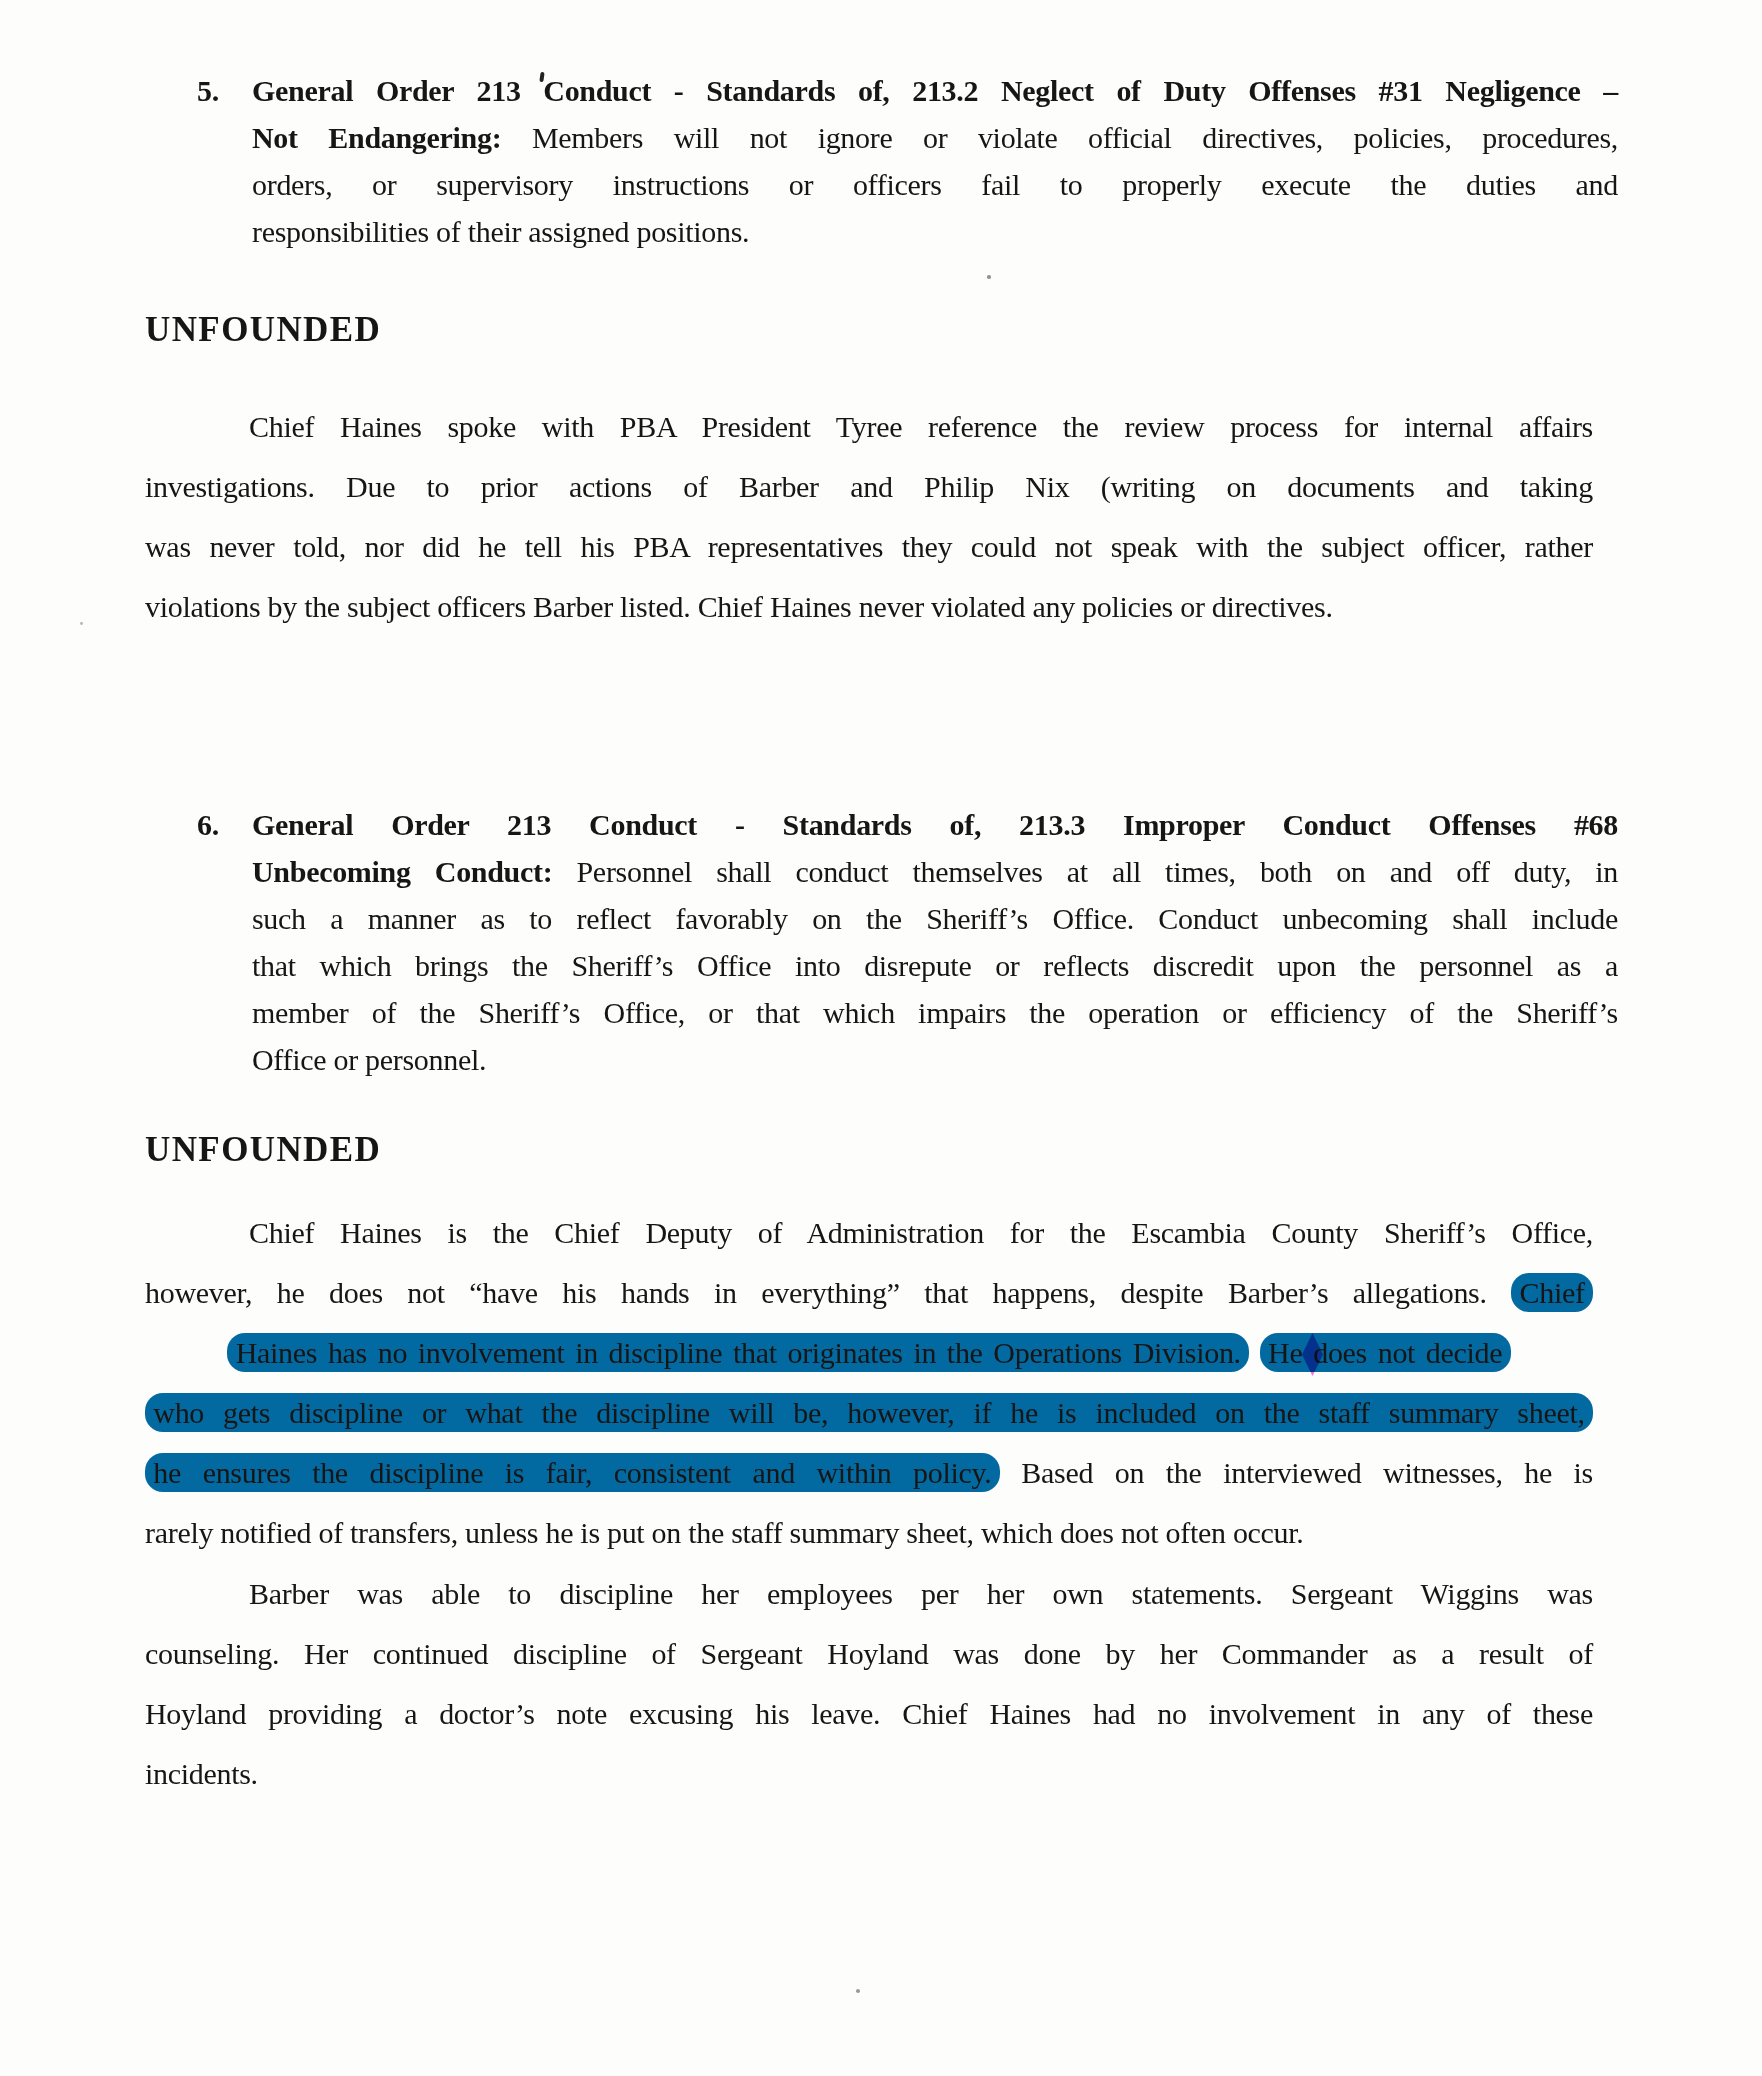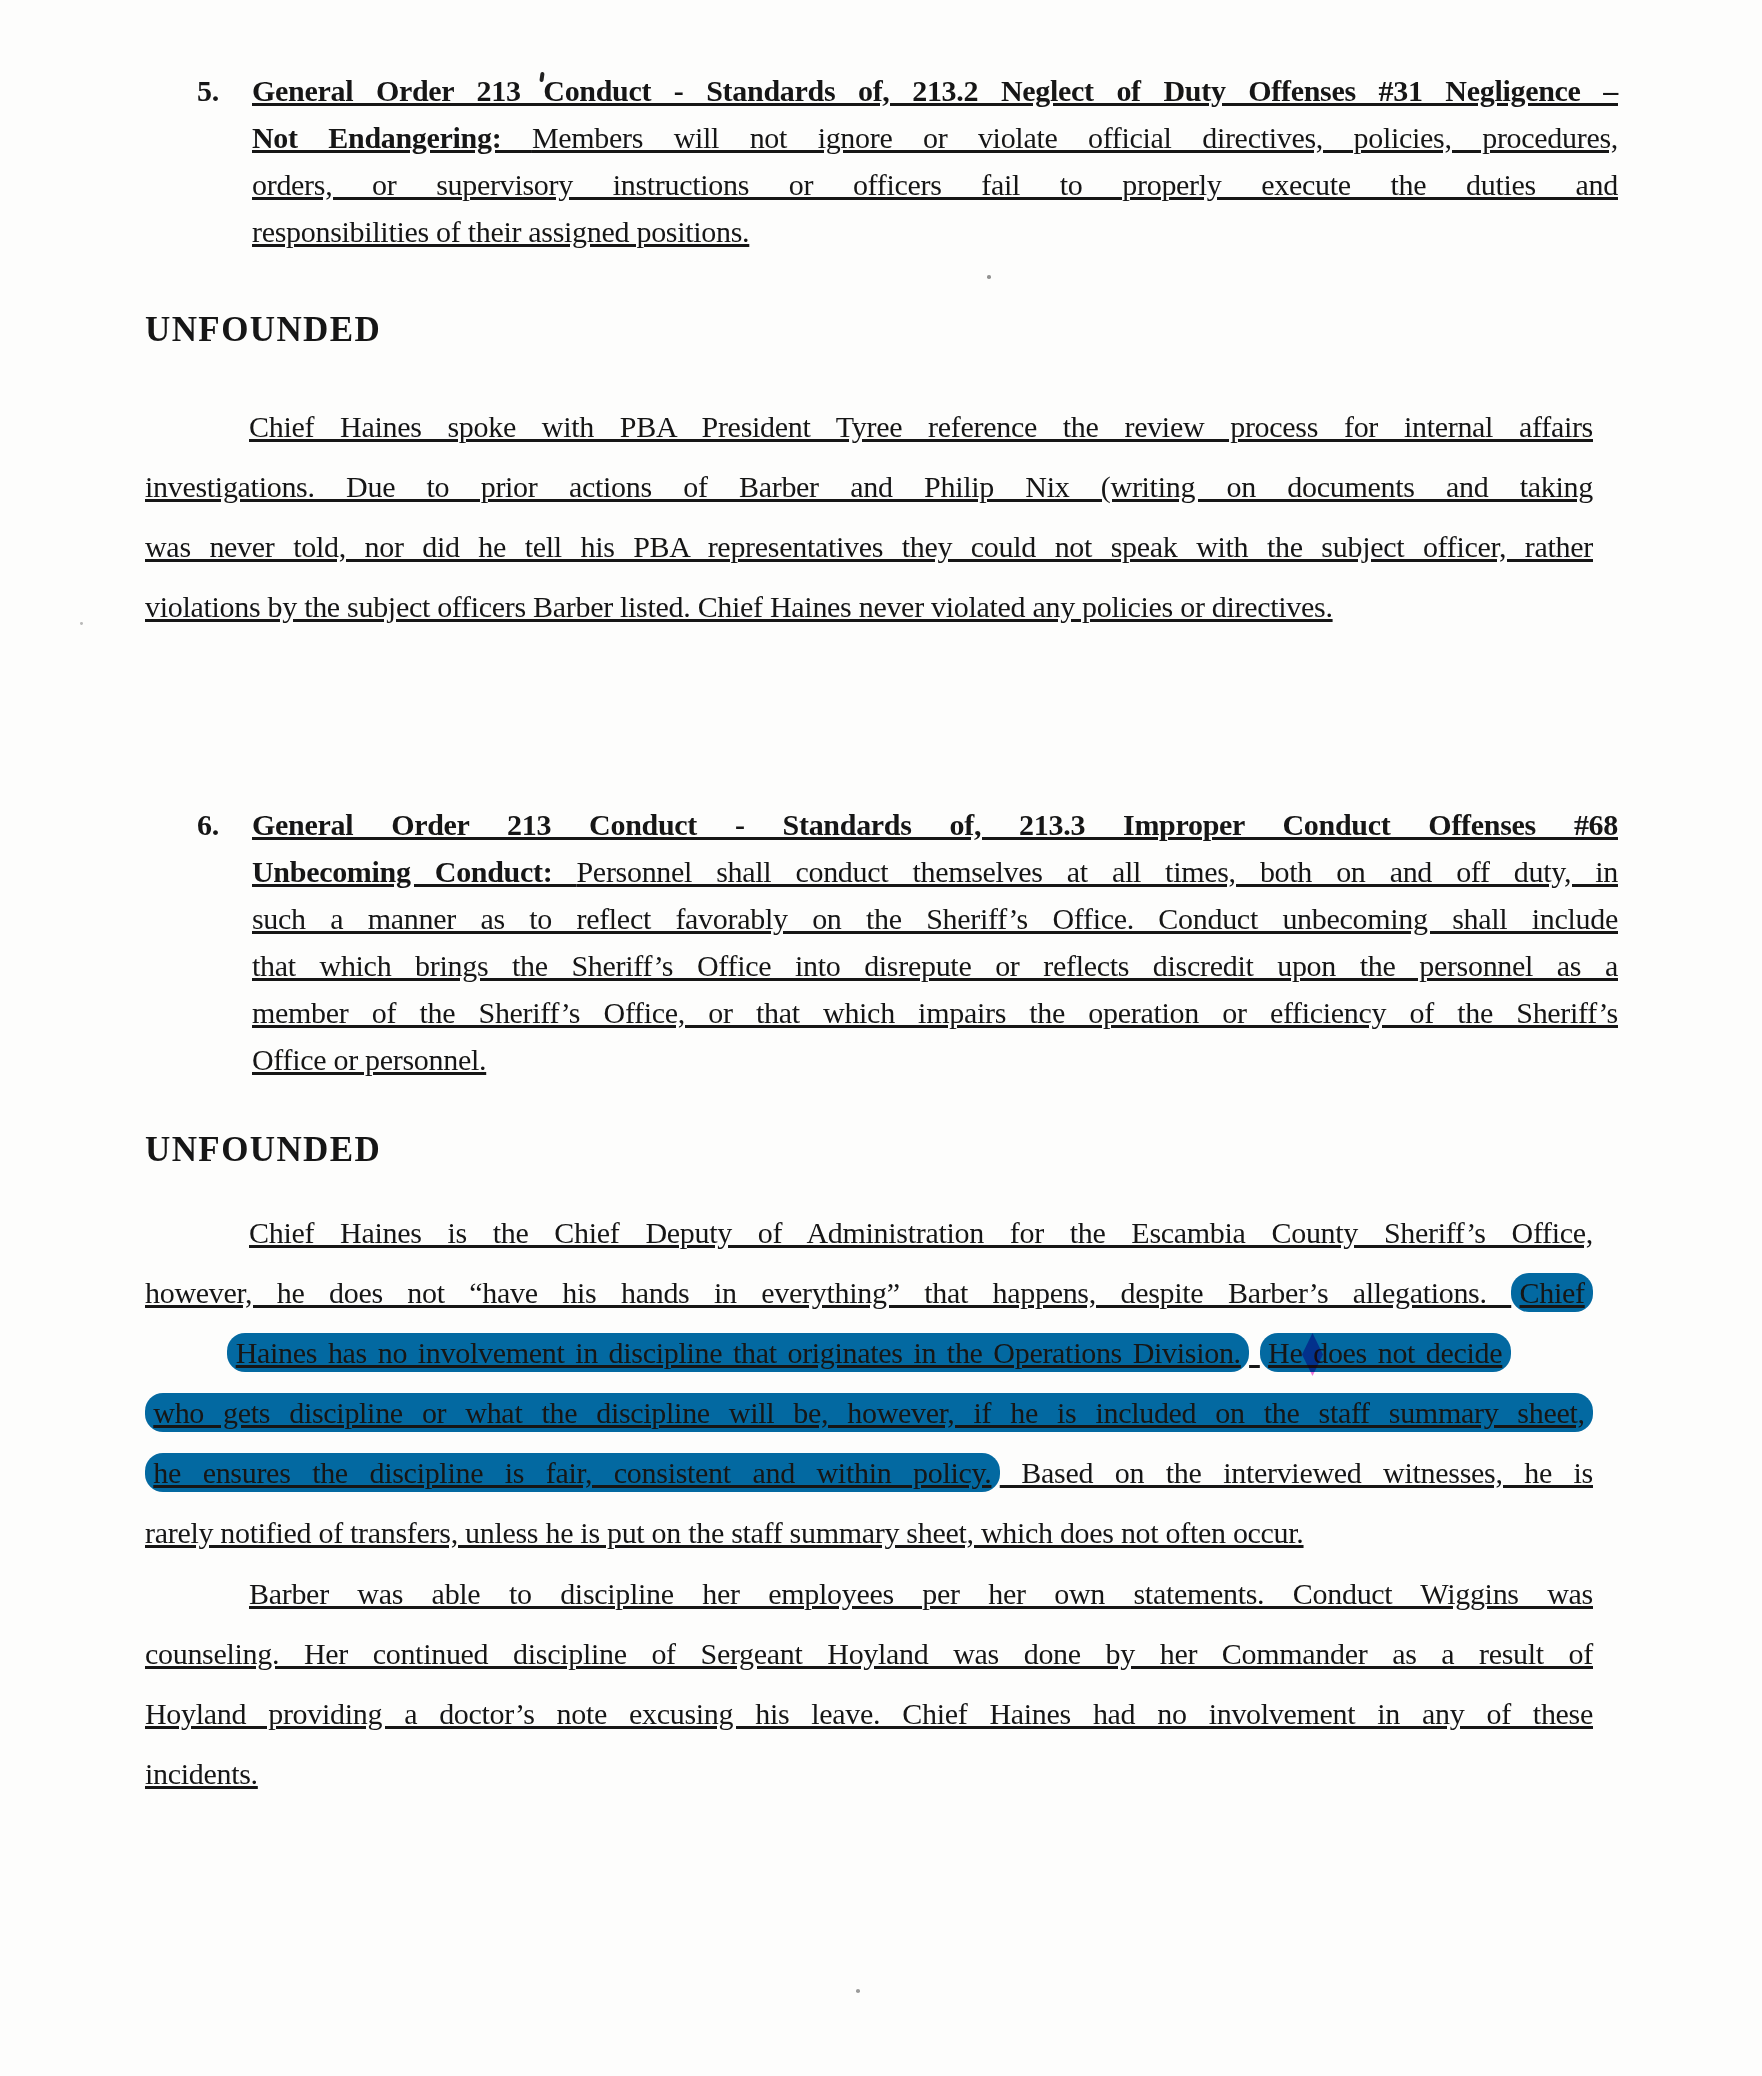--- a/index.html
+++ b/index.html
@@ -26,21 +26,21 @@
     font-size:35px;letter-spacing:1.4px;line-height:39px;
   }
   #v1{top:310px;}
   #v2{top:1130px;}
 
   .para{position:absolute;left:145px;width:1448px;line-height:60px;}
   #p1{top:397px;}
   #p2{top:1203px;}
   #p3{top:1564px;}
 
-  .line{text-align:left;text-decoration:underline;}
+  .line{text-align:left;}
   .line.j{text-align:justify;text-align-last:justify;}
   .line.ind{text-indent:104px;}
   .line.wide{word-spacing:3.5px;text-align:center;}
   .b{font-weight:bold;}
   .hl{
     background:#0369a1;
     padding:2.8px 8.3px;
     border-radius:18px;
     box-decoration-break:clone;
     -webkit-box-decoration-break:clone;
@@ -107,20 +107,20 @@
       <div class="line j"><span>however, he does not “have his hands in everything” that happens, despite Barber’s allegations. </span><span class="hl">Chief</span></div>
       <div class="line wide"><span class="hl">Haines has no involvement in discipline that originates in the Operations Division.</span><span> </span><span class="hl">He does not decide</span></div>
       <div class="line j"><span class="hl">who gets discipline or what the discipline will be, however, if he is included on the staff summary sheet,</span></div>
       <div class="line j"><span class="hl">he ensures the discipline is fair, consistent and within policy.</span><span> Based on the interviewed witnesses, he is</span></div>
       <div class="line"><span>rarely notified of transfers, unless he is put on the staff summary sheet, which does not often occur.</span></div>
     </section>
 
   <div class="overlap-mark"></div>
 
   <section class="para" id="p3">
-      <div class="line j ind"><span>Barber was able to discipline her employees per her own statements. Conduct Wiggins was</span></div>
+      <div class="line j ind"><span>Barber was able to discipline her employees per her own statements. Sergeant Wiggins was</span></div>
       <div class="line j"><span>counseling. Her continued discipline of Sergeant Hoyland was done by her Commander as a result of</span></div>
       <div class="line j"><span>Hoyland providing a doctor’s note excusing his leave. Chief Haines had no involvement in any of these</span></div>
       <div class="line"><span>incidents.</span></div>
     </section>
 
 </div>
 
 
 </body></html>

